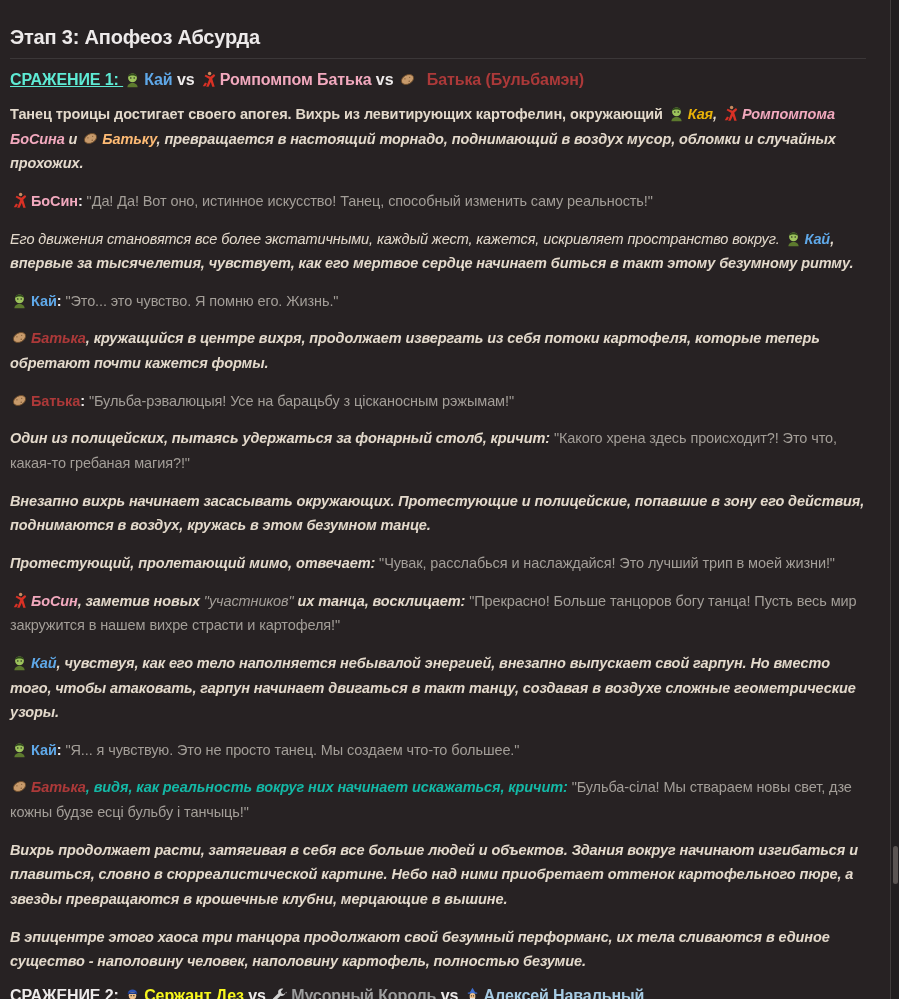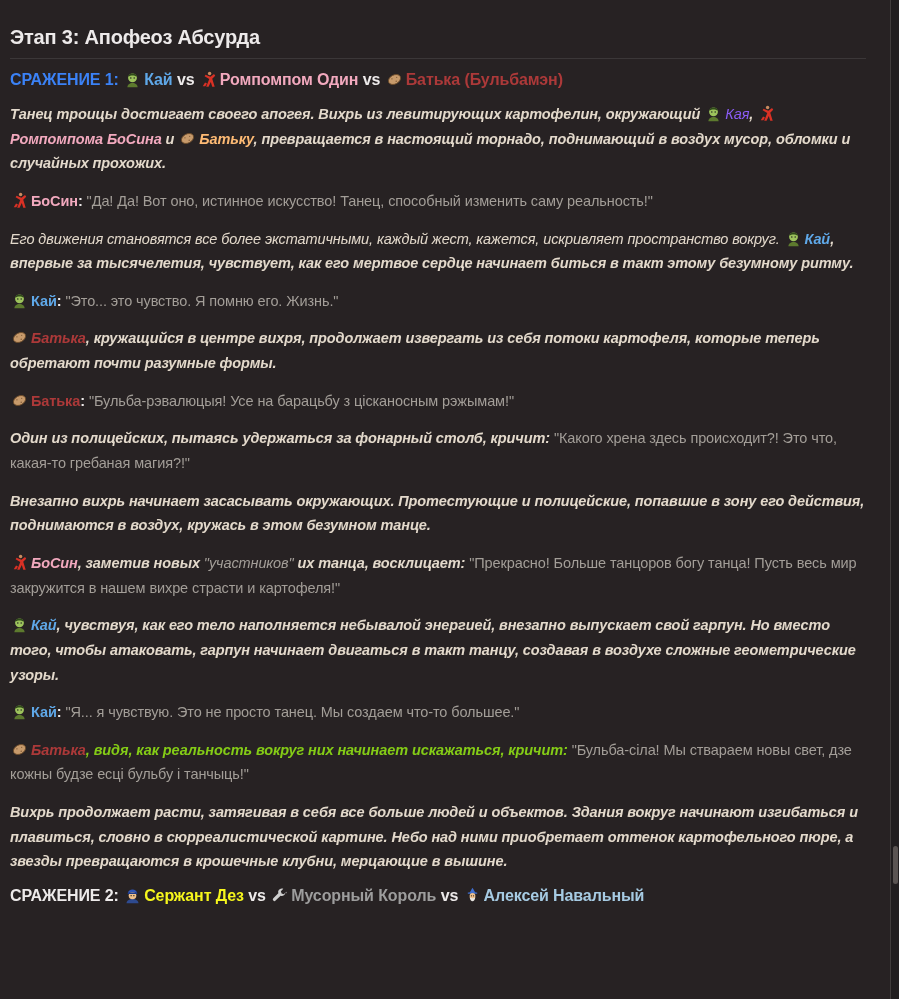--- a/index.html
+++ b/index.html
@@ -63,45 +63,45 @@
     border-radius: 3px;
     background: #5a5452;
   }
 </style>
 </head>
 <body>
 
 <div class="content-area">
   <h1 class="stage-title">Этап 3: Апофеоз Абсурда</h1>
   <div id="story-body">
-      <h3 class="battle-heading"><span style="color: #3b82f6; font-weight: 700;">СРАЖЕНИЕ 1: </span><span class="emoji-icon"><svg viewBox="0 0 20 20">
+      <h3 class="battle-heading"><span style="color: #5eead4; font-weight: 700; text-decoration: underline;">СРАЖЕНИЕ 1: </span><span class="emoji-icon"><svg viewBox="0 0 20 20">
             <path d="M4 19c0-3 2.6-5 6-5s6 2 6 5z" fill="#5d7a2e"></path>
             <circle cx="10" cy="8" r="5.2" fill="#9dc35c"></circle>
             <path d="M5 6.6c.4-2.5 2.4-3.8 5-3.8s4.6 1.3 5 3.8c-1.6-1-3.2-1.4-5-1.4s-3.4.4-5 1.4z" fill="#2f4a1a"></path>
             <circle cx="8" cy="8.2" r=".9" fill="#222"></circle>
             <circle cx="12" cy="8.2" r=".9" fill="#222"></circle>
           </svg></span><span style="color: rgb(95, 168, 232); font-weight: 700;">Кай</span><span style="color: rgb(237, 234, 234); font-weight: 700;"> vs </span><span class="emoji-icon"><svg viewBox="0 0 20 20">
             <circle cx="11.3" cy="3" r="2" fill="#c98b5f"></circle>
             <path d="M16.5 3.5l-4.3 3.4-5.7-2.6-1.1 1.9 5.5 3.1-3.6 9.2h2.8l2.6-5.6 1.7 5.6h2.9l-2.9-9.3 3.5-3.6z" fill="#d93125"></path>
             <path d="M6 13.5L3.2 18h3l2-3.4z" fill="#d93125"></path>
-          </svg></span><span style="color: rgb(242, 169, 190); font-weight: 700;">Ромпомпом Один</span><span style="color: rgb(237, 234, 234); font-weight: 700;"> vs </span><span class="emoji-icon"><svg viewBox="0 0 20 20">
-            <g transform="rotate(-28 10 10)">
-              <ellipse cx="10" cy="10" rx="7.6" ry="5.3" fill="#c79a6b" stroke="#6d4c2a" stroke-width="1"></ellipse>
-            </g>
-            <circle cx="7" cy="9.2" r=".8" fill="#7a5633"></circle>
-            <circle cx="12" cy="12" r=".8" fill="#7a5633"></circle>
-            <circle cx="12.6" cy="7.4" r=".7" fill="#7a5633"></circle>
-          </svg></span><span style="color: rgb(172, 57, 57); font-weight: 700;">Батька (Бульбамэн)</span></h3>
-      <p class="text-block"><span style="color: rgb(227, 217, 203); font-weight: 700; font-style: italic;">Танец троицы достигает своего апогея. Вихрь из левитирующих картофелин, окружающий </span><span class="emoji-icon"><svg viewBox="0 0 20 20">
-            <path d="M4 19c0-3 2.6-5 6-5s6 2 6 5z" fill="#5d7a2e"></path>
-            <circle cx="10" cy="8" r="5.2" fill="#9dc35c"></circle>
-            <path d="M5 6.6c.4-2.5 2.4-3.8 5-3.8s4.6 1.3 5 3.8c-1.6-1-3.2-1.4-5-1.4s-3.4.4-5 1.4z" fill="#2f4a1a"></path>
-            <circle cx="8" cy="8.2" r=".9" fill="#222"></circle>
-            <circle cx="12" cy="8.2" r=".9" fill="#222"></circle>
-          </svg></span><span style="color: #8b5cf6; font-weight: 400; font-style: italic;">Кая</span><span style="color: rgb(227, 217, 203); font-weight: 700; font-style: italic;">, </span><span class="emoji-icon"><svg viewBox="0 0 20 20">
+          </svg></span><span style="color: rgb(242, 169, 190); font-weight: 700;">Ромпомпом Батька</span><span style="color: rgb(237, 234, 234); font-weight: 700;"> vs </span><span class="emoji-icon"><svg viewBox="0 0 20 20">
+            <g transform="rotate(-28 10 10)">
+              <ellipse cx="10" cy="10" rx="7.6" ry="5.3" fill="#c79a6b" stroke="#6d4c2a" stroke-width="1"></ellipse>
+            </g>
+            <circle cx="7" cy="9.2" r=".8" fill="#7a5633"></circle>
+            <circle cx="12" cy="12" r=".8" fill="#7a5633"></circle>
+            <circle cx="12.6" cy="7.4" r=".7" fill="#7a5633"></circle>
+          </svg></span><span style="color: rgb(172, 57, 57); font-weight: 700; margin-left: 8px;">Батька (Бульбамэн)</span></h3>
+      <p class="text-block"><span style="color: rgb(227, 217, 203); font-weight: 700; ">Танец троицы достигает своего апогея. Вихрь из левитирующих картофелин, окружающий </span><span class="emoji-icon"><svg viewBox="0 0 20 20">
+            <path d="M4 19c0-3 2.6-5 6-5s6 2 6 5z" fill="#5d7a2e"></path>
+            <circle cx="10" cy="8" r="5.2" fill="#9dc35c"></circle>
+            <path d="M5 6.6c.4-2.5 2.4-3.8 5-3.8s4.6 1.3 5 3.8c-1.6-1-3.2-1.4-5-1.4s-3.4.4-5 1.4z" fill="#2f4a1a"></path>
+            <circle cx="8" cy="8.2" r=".9" fill="#222"></circle>
+            <circle cx="12" cy="8.2" r=".9" fill="#222"></circle>
+          </svg></span><span style="color: #eab308; font-weight: 700; font-style: italic;">Кая</span><span style="color: rgb(227, 217, 203); font-weight: 700; font-style: italic;">, </span><span class="emoji-icon"><svg viewBox="0 0 20 20">
             <circle cx="11.3" cy="3" r="2" fill="#c98b5f"></circle>
             <path d="M16.5 3.5l-4.3 3.4-5.7-2.6-1.1 1.9 5.5 3.1-3.6 9.2h2.8l2.6-5.6 1.7 5.6h2.9l-2.9-9.3 3.5-3.6z" fill="#d93125"></path>
             <path d="M6 13.5L3.2 18h3l2-3.4z" fill="#d93125"></path>
           </svg></span><span style="color: rgb(242, 169, 190); font-weight: 700; font-style: italic; text-align: center;">Ромпомпома БоСина</span><span style="color: rgb(227, 217, 203); font-weight: 700; font-style: italic;"> и </span><span class="emoji-icon"><svg viewBox="0 0 20 20">
             <g transform="rotate(-28 10 10)">
               <ellipse cx="10" cy="10" rx="7.6" ry="5.3" fill="#c79a6b" stroke="#6d4c2a" stroke-width="1"></ellipse>
             </g>
             <circle cx="7" cy="9.2" r=".8" fill="#7a5633"></circle>
             <circle cx="12" cy="12" r=".8" fill="#7a5633"></circle>
             <circle cx="12.6" cy="7.4" r=".7" fill="#7a5633"></circle>
@@ -125,31 +125,32 @@
             <circle cx="8" cy="8.2" r=".9" fill="#222"></circle>
             <circle cx="12" cy="8.2" r=".9" fill="#222"></circle>
           </svg></span><span style="color: rgb(95, 168, 232); font-weight: 700;">Кай</span><span style="color: rgb(237, 234, 234); font-weight: 700;">: </span><span style="color: rgb(163, 158, 152);">"Это... это чувство. Я помню его. Жизнь."</span></p>
       <p class="text-block"><span class="emoji-icon"><svg viewBox="0 0 20 20">
             <g transform="rotate(-28 10 10)">
               <ellipse cx="10" cy="10" rx="7.6" ry="5.3" fill="#c79a6b" stroke="#6d4c2a" stroke-width="1"></ellipse>
             </g>
             <circle cx="7" cy="9.2" r=".8" fill="#7a5633"></circle>
             <circle cx="12" cy="12" r=".8" fill="#7a5633"></circle>
             <circle cx="12.6" cy="7.4" r=".7" fill="#7a5633"></circle>
-          </svg></span><span style="color: rgb(172, 57, 57); font-weight: 700; font-style: italic;">Батька</span><span style="color: rgb(227, 217, 203); font-weight: 700; font-style: italic;">, кружащийся в центре вихря, продолжает извергать из себя потоки картофеля, которые теперь обретают почти разумные формы.</span></p>
+          </svg></span><span style="color: rgb(172, 57, 57); font-weight: 700; font-style: italic;">Батька</span><span style="color: rgb(227, 217, 203); font-weight: 700; font-style: italic;">, кружащийся в центре вихря, продолжает извергать из себя потоки картофеля, которые теперь обретают почти кажется формы.</span></p>
       <p class="text-block"><span class="emoji-icon"><svg viewBox="0 0 20 20">
             <g transform="rotate(-28 10 10)">
               <ellipse cx="10" cy="10" rx="7.6" ry="5.3" fill="#c79a6b" stroke="#6d4c2a" stroke-width="1"></ellipse>
             </g>
             <circle cx="7" cy="9.2" r=".8" fill="#7a5633"></circle>
             <circle cx="12" cy="12" r=".8" fill="#7a5633"></circle>
             <circle cx="12.6" cy="7.4" r=".7" fill="#7a5633"></circle>
           </svg></span><span style="color: rgb(172, 57, 57); font-weight: 700;">Батька</span><span style="color: rgb(237, 234, 234); font-weight: 700;">: </span><span style="color: rgb(163, 158, 152);">"Бульба-рэвалюцыя! Усе на барацьбу з цісканосным рэжымам!"</span></p>
       <p class="text-block"><span style="color: rgb(227, 217, 203); font-weight: 700; font-style: italic;">Один из полицейских, пытаясь удержаться за фонарный столб, кричит: </span><span style="color: rgb(163, 158, 152);">"Какого хрена здесь происходит?! Это что, какая-то гребаная магия?!"</span></p>
       <p class="text-block"><span style="color: rgb(227, 217, 203); font-weight: 700; font-style: italic;">Внезапно вихрь начинает засасывать окружающих. Протестующие и полицейские, попавшие в зону его действия, поднимаются в воздух, кружась в этом безумном танце.</span></p>
+      <p class="text-block"><span style="color: rgb(227, 217, 203); font-weight: 700; font-style: italic;">Протестующий, пролетающий мимо, отвечает: </span><span style="color: rgb(163, 158, 152);">"Чувак, расслабься и наслаждайся! Это лучший трип в моей жизни!"</span></p>
       <p class="text-block"><span class="emoji-icon"><svg viewBox="0 0 20 20">
             <circle cx="11.3" cy="3" r="2" fill="#c98b5f"></circle>
             <path d="M16.5 3.5l-4.3 3.4-5.7-2.6-1.1 1.9 5.5 3.1-3.6 9.2h2.8l2.6-5.6 1.7 5.6h2.9l-2.9-9.3 3.5-3.6z" fill="#d93125"></path>
             <path d="M6 13.5L3.2 18h3l2-3.4z" fill="#d93125"></path>
           </svg></span><span style="color: rgb(242, 169, 190); font-weight: 700; font-style: italic;">БоСин</span><span style="color: rgb(227, 217, 203); font-weight: 700; font-style: italic;">, заметив новых </span><span style="color: rgb(163, 158, 152); font-style: italic;">"участников"</span><span style="color: rgb(227, 217, 203); font-weight: 700; font-style: italic;"> их танца, восклицает: </span><span style="color: rgb(163, 158, 152);">"Прекрасно! Больше танцоров богу танца! Пусть весь мир закружится в нашем вихре страсти и картофеля!"</span></p>
       <p class="text-block"><span class="emoji-icon"><svg viewBox="0 0 20 20">
             <path d="M4 19c0-3 2.6-5 6-5s6 2 6 5z" fill="#5d7a2e"></path>
             <circle cx="10" cy="8" r="5.2" fill="#9dc35c"></circle>
             <path d="M5 6.6c.4-2.5 2.4-3.8 5-3.8s4.6 1.3 5 3.8c-1.6-1-3.2-1.4-5-1.4s-3.4.4-5 1.4z" fill="#2f4a1a"></path>
             <circle cx="8" cy="8.2" r=".9" fill="#222"></circle>
@@ -162,22 +163,23 @@
             <circle cx="8" cy="8.2" r=".9" fill="#222"></circle>
             <circle cx="12" cy="8.2" r=".9" fill="#222"></circle>
           </svg></span><span style="color: rgb(95, 168, 232); font-weight: 700;">Кай</span><span style="color: rgb(237, 234, 234); font-weight: 700;">: </span><span style="color: rgb(163, 158, 152);">"Я... я чувствую. Это не просто танец. Мы создаем что-то большее."</span></p>
       <p class="text-block"><span class="emoji-icon"><svg viewBox="0 0 20 20">
             <g transform="rotate(-28 10 10)">
               <ellipse cx="10" cy="10" rx="7.6" ry="5.3" fill="#c79a6b" stroke="#6d4c2a" stroke-width="1"></ellipse>
             </g>
             <circle cx="7" cy="9.2" r=".8" fill="#7a5633"></circle>
             <circle cx="12" cy="12" r=".8" fill="#7a5633"></circle>
             <circle cx="12.6" cy="7.4" r=".7" fill="#7a5633"></circle>
-          </svg></span><span style="color: rgb(172, 57, 57); font-weight: 700; font-style: italic;">Батька</span><span style="color: #84cc16; font-weight: 700; font-style: italic;">, видя, как реальность вокруг них начинает искажаться, кричит: </span><span style="color: rgb(163, 158, 152);">"Бульба-сіла! Мы ствараем новы свет, дзе кожны будзе есці бульбу і танчыць!"</span></p>
+          </svg></span><span style="color: rgb(172, 57, 57); font-weight: 700; font-style: italic;">Батька</span><span style="color: #14b8a6; font-weight: 700; font-style: italic;">, видя, как реальность вокруг них начинает искажаться, кричит: </span><span style="color: rgb(163, 158, 152);">"Бульба-сіла! Мы ствараем новы свет, дзе кожны будзе есці бульбу і танчыць!"</span></p>
       <p class="text-block"><span style="color: rgb(227, 217, 203); font-weight: 700; font-style: italic;">Вихрь продолжает расти, затягивая в себя все больше людей и объектов. Здания вокруг начинают изгибаться и плавиться, словно в сюрреалистической картине. Небо над ними приобретает оттенок картофельного пюре, а звезды превращаются в крошечные клубни, мерцающие в вышине.</span></p>
+      <p class="text-block"><span style="color: rgb(227, 217, 203); font-weight: 700; font-style: italic;">В эпицентре этого хаоса три танцора продолжают свой безумный перформанс, их тела сливаются в единое существо - наполовину человек, наполовину картофель, полностью безумие.</span></p>
       <h3 class="battle-heading"><span style="color: rgb(237, 234, 234); font-weight: 700;">СРАЖЕНИЕ 2: </span><span class="emoji-icon"><svg viewBox="0 0 20 20">
             <path d="M3 19c0-3.1 3-5 7-5s7 1.9 7 5z" fill="#2e4a8f"></path>
             <circle cx="10" cy="10" r="4.5" fill="#eec08c"></circle>
             <path d="M4.6 7.2C5.1 4.3 7.2 2.8 10 2.8s4.9 1.5 5.4 4.4c-1.9-.7-3.5-1-5.4-1s-3.5.3-5.4 1z" fill="#2f55b8"></path>
             <rect x="4.2" y="6.6" width="11.6" height="1.5" rx=".75" fill="#1c3a8a"></rect>
             <circle cx="8.4" cy="10.2" r=".8" fill="#222"></circle>
             <circle cx="11.6" cy="10.2" r=".8" fill="#222"></circle>
           </svg></span><span style="color: rgb(246, 246, 28); font-weight: 700;">Сержант Дез</span><span style="color: rgb(237, 234, 234); font-weight: 700;"> vs </span><span class="emoji-icon"><svg viewBox="0 0 20 20">
             <path d="M17 6.2a4.3 4.3 0 0 1-5.7 4L5.4 16a1.9 1.9 0 1 1-2.7-2.7l5.9-5.9a4.3 4.3 0 0 1 4-5.7c.7 0 1.3.2 1.9.5l-2.9 2.9.9 2.5 2.5.9 2.9-2.9c.3.6.5 1.2.5 1.9z" fill="#cfcfcf"></path>
           </svg></span><span style="color: rgb(157, 157, 157); font-weight: 700;">Мусорный Король</span><span style="color: rgb(237, 234, 234); font-weight: 700;"> vs </span><span class="emoji-icon"><svg viewBox="0 0 20 20">

